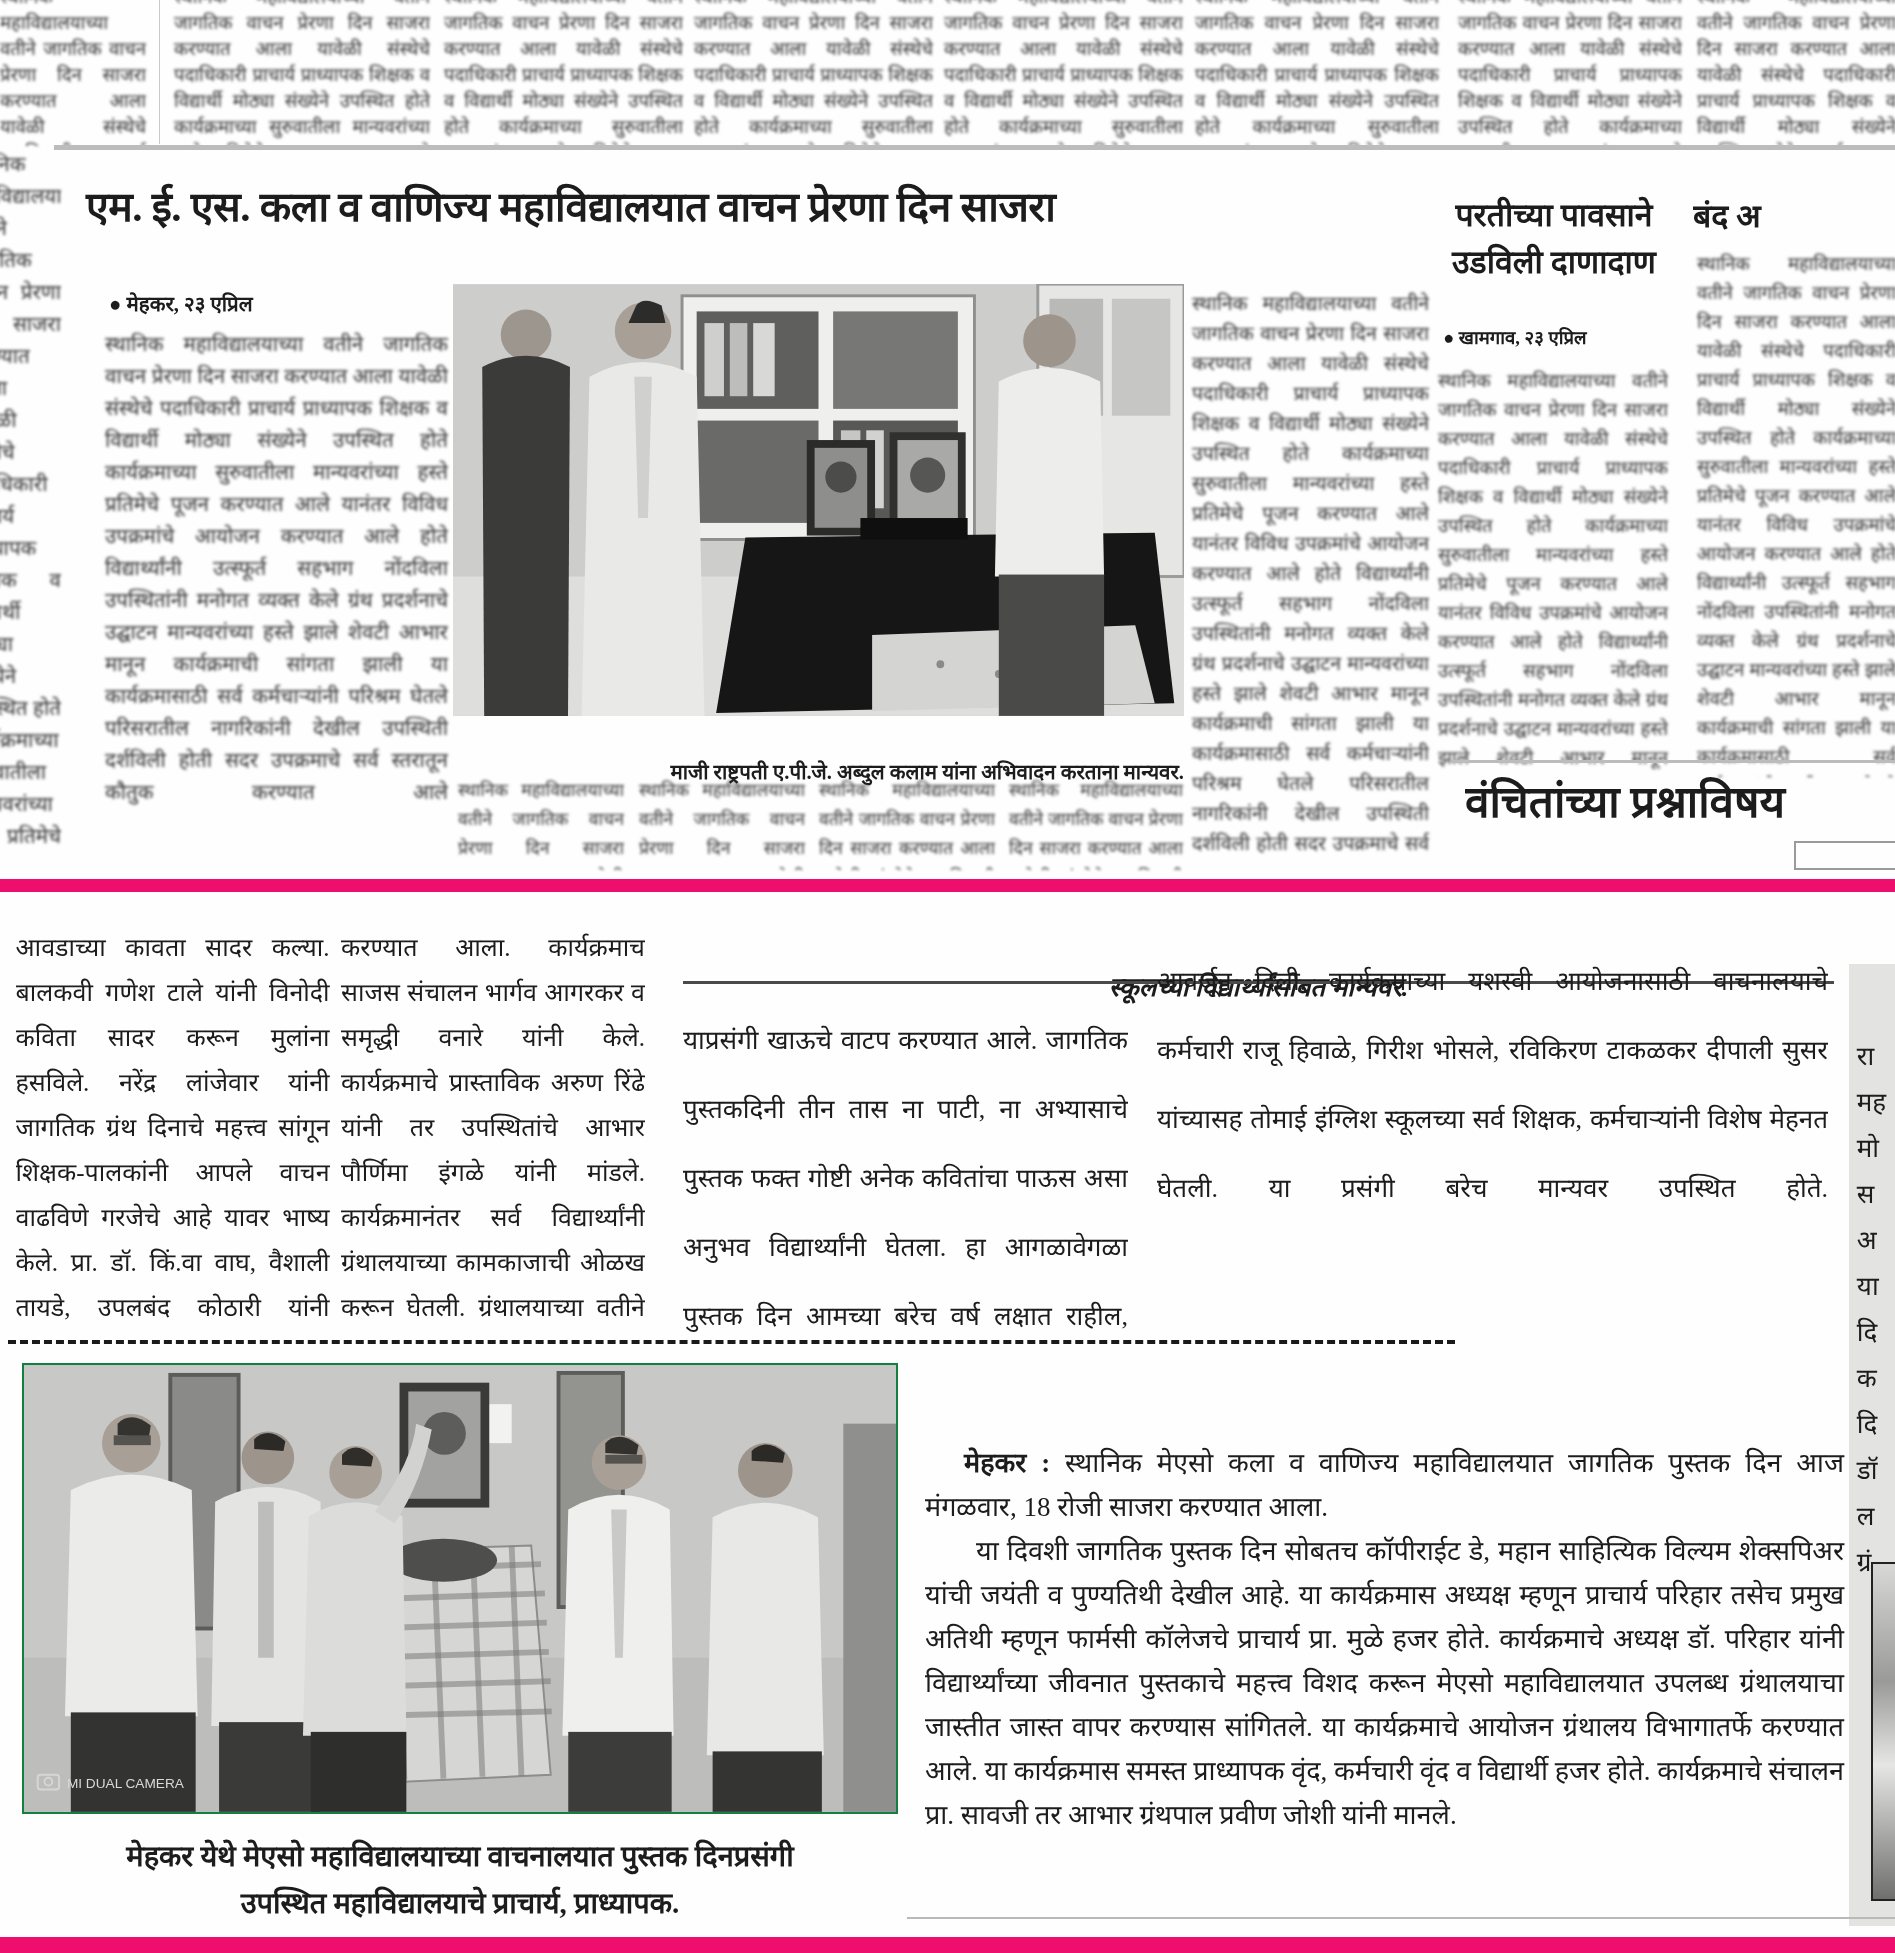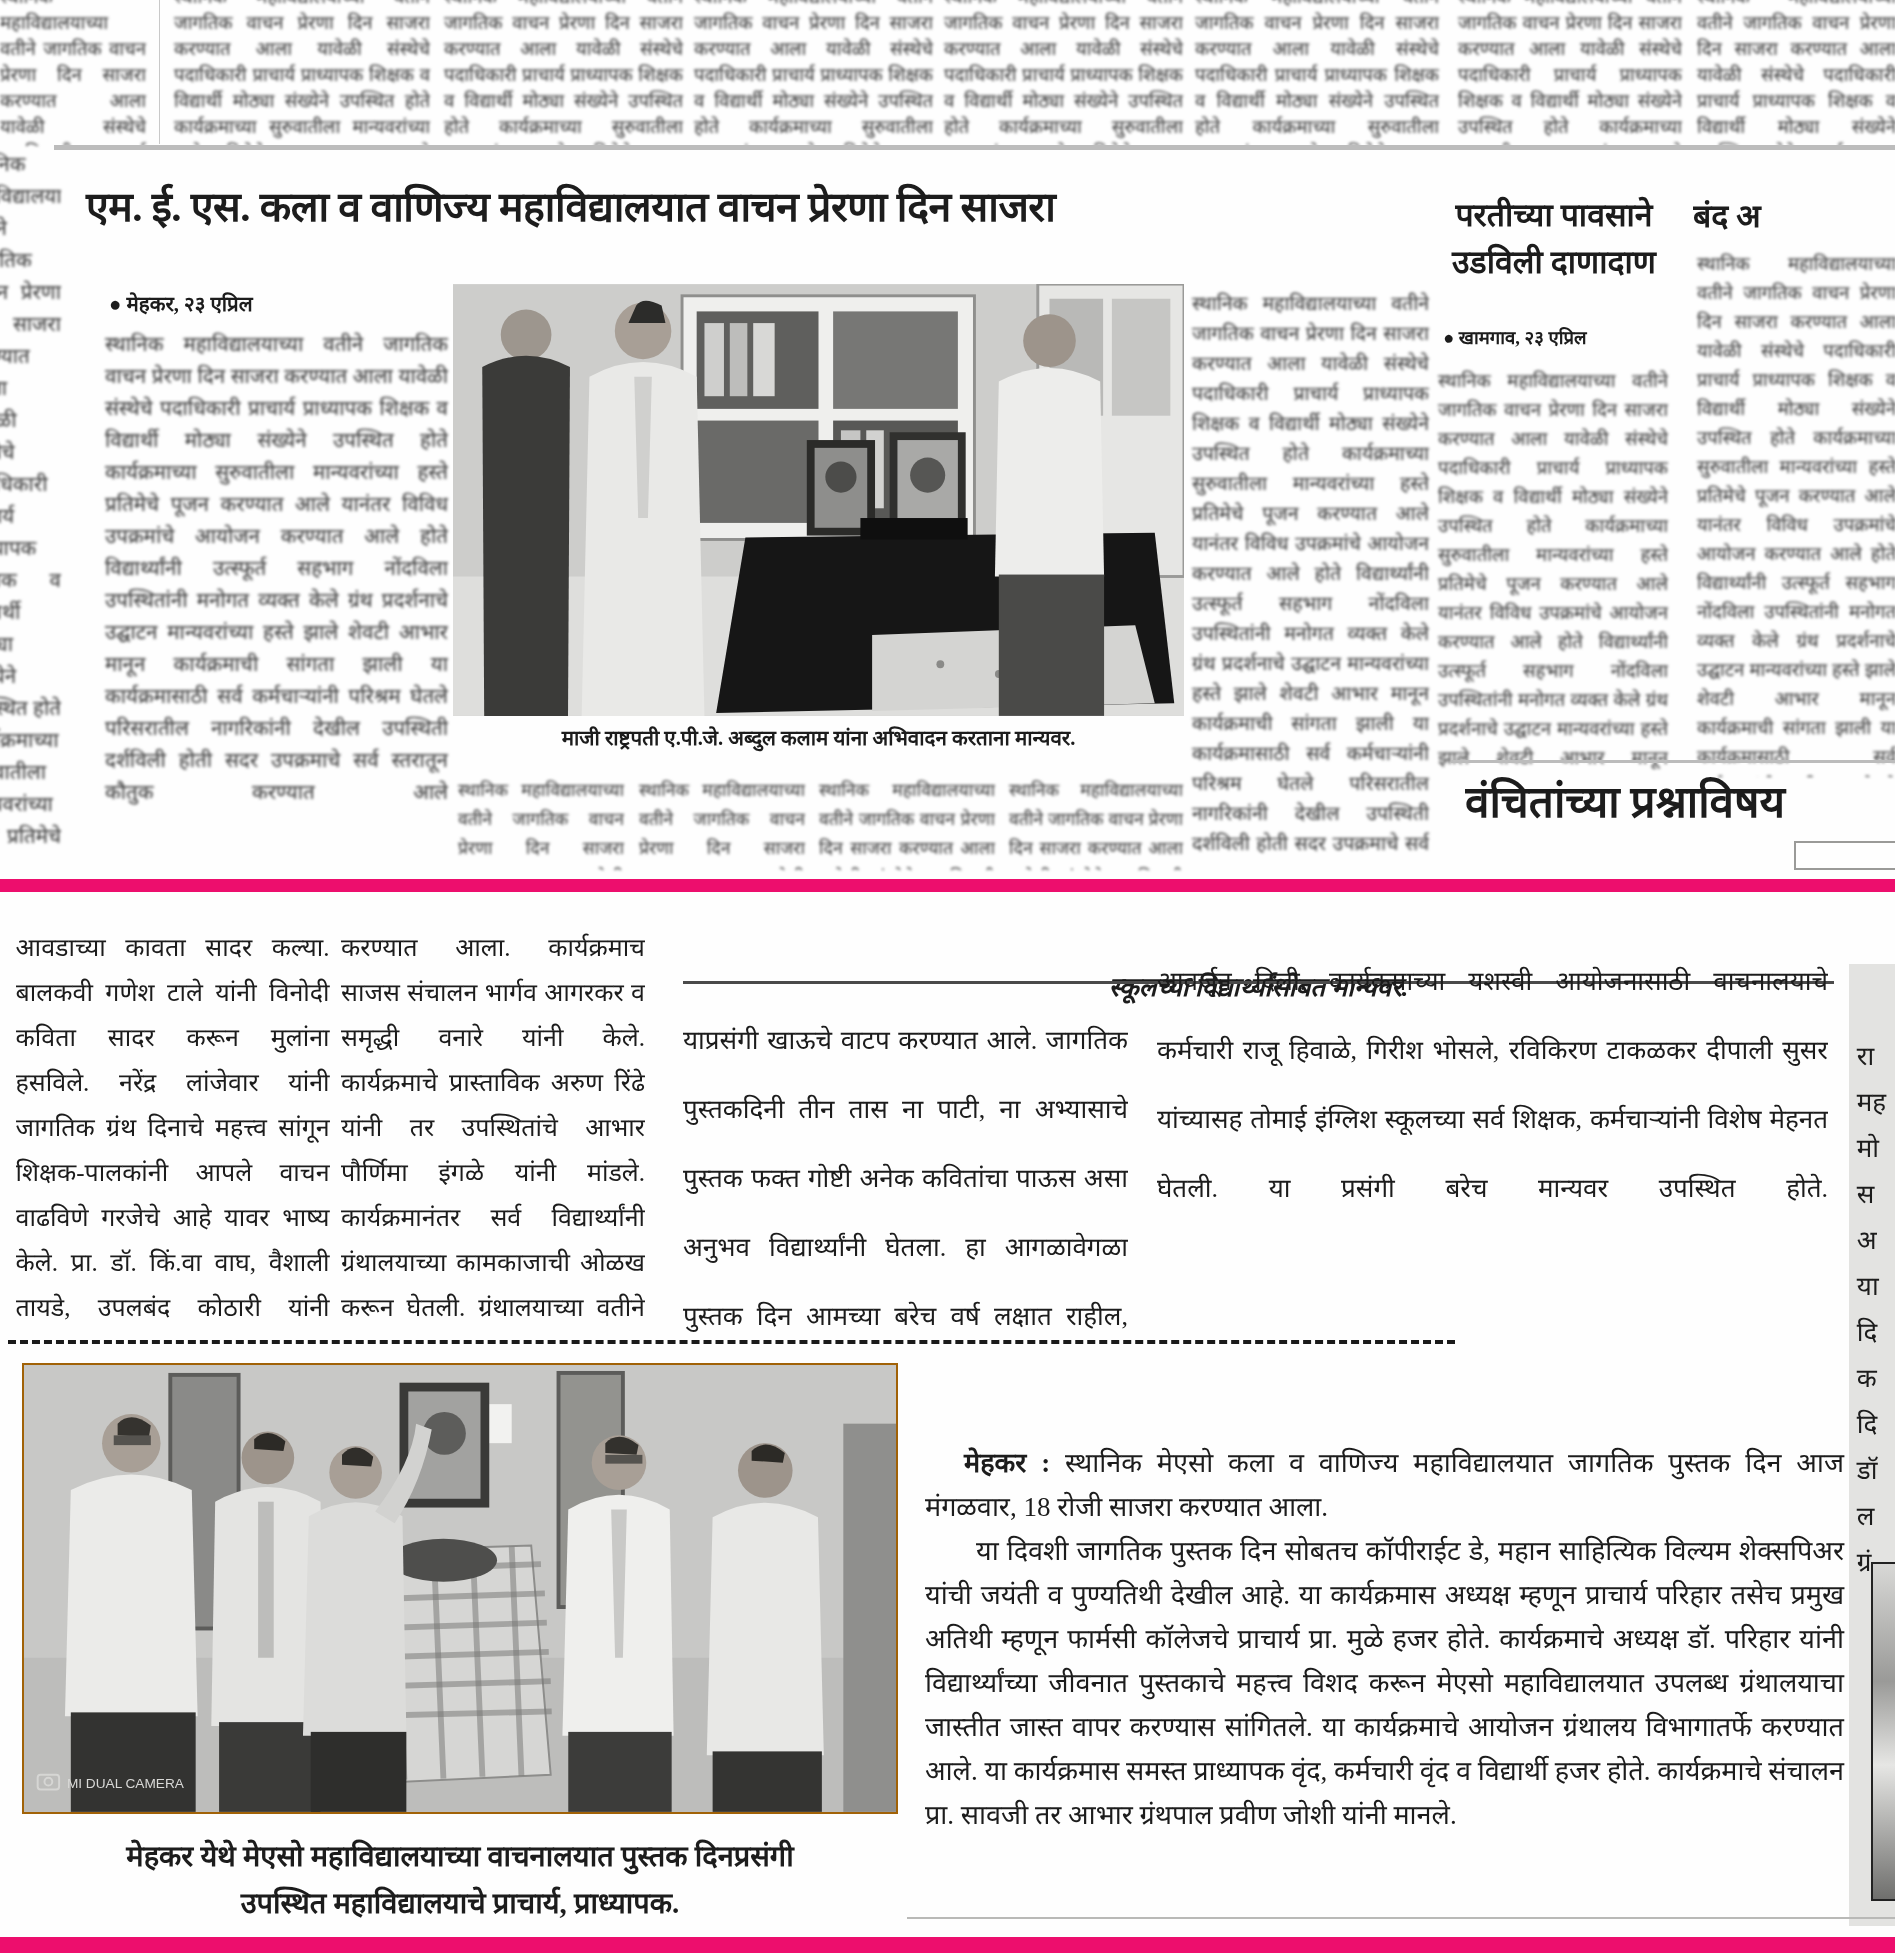--- a/index.html
+++ b/index.html
@@ -26,21 +26,21 @@
   .dashed{border-top:4.9px dashed #1a1a1a;height:0;}
   .bd-headline{font-size:46px;font-weight:700;white-space:nowrap;}
   .bd-body{font-size:27px;line-height:44px;text-align:justify;}
   .bd-body p{margin:0;}
   .bd-dateline{font-weight:700;margin-top:28px;}
   .indent{text-indent:51px;}
   .cap2{font-size:29px;line-height:47px;font-weight:700;text-align:center;}
   .strip-gray{background:#e3e3e1;}
   .strip-char{font-size:26px;line-height:46px;white-space:nowrap;}
   figure{margin:0;}
-  .photo-frame{border:2px solid #a16207;box-sizing:border-box;background:#c9c9c7;}
+  .photo-frame{border:2px solid #15803d;box-sizing:border-box;background:#c9c9c7;}
   .frag{border:2.9px solid #222;background:linear-gradient(180deg,#d8d8d6 0%,#9a9a98 35%,#e6e6e4 60%,#6f6f6d 100%);box-sizing:border-box;}
 </style>
 </head>
 <body>
 
 <div class="page">
 
   <div class="abs clip smalltxt blur17 just" style="left:0;top:-15.6px;width:146px;height:162px;">स्थानिक महाविद्यालयाच्या वतीने जागतिक वाचन प्रेरणा दिन साजरा करण्यात आला यावेळी संस्थेचे पदाधिकारी प्राचार्य प्राध्यापक शिक्षक व विद्यार्थी मोठ्या संख्येने उपस्थित होते कार्यक्रमाच्या सुरुवातीला मान्यवरांच्या हस्ते प्रतिमेचे पूजन करण्यात आले यानंतर विविध उपक्रमांचे आयोजन करण्यात आले होते विद्यार्थ्यांनी उत्स्फूर्त सहभाग नोंदविला उपस्थितांनी मनोगत व्यक्त केले ग्रंथ प्रदर्शनाचे उद्घाटन मान्यवरांच्या हस्ते झाले शेवटी आभार मानून कार्यक्रमाची सांगता झाली या कार्यक्रमासाठी सर्व कर्मचाऱ्यांनी परिश्रम घेतले परिसरातील नागरिकांनी देखील उपस्थिती दर्शविली होती सदर उपक्रमाचे सर्व स्तरातून कौतुक करण्यात आले</div>
   <div class="abs vline" style="left:159px;top:0;height:144px;"></div>
   <div class="abs clip smalltxt blur17 just" style="left:174px;top:-15.6px;width:256px;height:162px;">स्थानिक महाविद्यालयाच्या वतीने जागतिक वाचन प्रेरणा दिन साजरा करण्यात आला यावेळी संस्थेचे पदाधिकारी प्राचार्य प्राध्यापक शिक्षक व विद्यार्थी मोठ्या संख्येने उपस्थित होते कार्यक्रमाच्या सुरुवातीला मान्यवरांच्या हस्ते प्रतिमेचे पूजन करण्यात आले यानंतर विविध उपक्रमांचे आयोजन करण्यात आले होते विद्यार्थ्यांनी उत्स्फूर्त सहभाग नोंदविला उपस्थितांनी मनोगत व्यक्त केले ग्रंथ प्रदर्शनाचे उद्घाटन मान्यवरांच्या हस्ते झाले शेवटी आभार मानून कार्यक्रमाची सांगता झाली या कार्यक्रमासाठी सर्व कर्मचाऱ्यांनी परिश्रम घेतले परिसरातील नागरिकांनी देखील उपस्थिती दर्शविली होती सदर उपक्रमाचे सर्व स्तरातून कौतुक करण्यात आले</div>
@@ -108,21 +108,21 @@
         <path d="M186 95 L204 95 L200 240 L190 240 Z" fill="#d0d0ce"></path>
       </g>
       <g>
         <circle cx="612" cy="58" r="27" fill="#9d948b"></circle>
         <path d="M560 100 Q612 72 664 100 L668 300 L556 300 Z" fill="#ededeb"></path>
         <rect x="560" y="298" width="108" height="145" fill="#4a4a48"></rect>
       </g>
       <rect x="418" y="240" width="110" height="22" fill="#0f0f0f"></rect>
     </svg>
   </figure>
-  <div class="abs caption1" style="left:453px;top:723px;width:731px;">माजी राष्ट्रपती ए.पी.जे. अब्दुल कलाम यांना अभिवादन करताना मान्यवर.</div>
+  <div class="abs caption1" style="left:453px;top:757px;width:731px;text-align:right;">माजी राष्ट्रपती ए.पी.जे. अब्दुल कलाम यांना अभिवादन करताना मान्यवर.</div>
 
   <div class="abs clip blur16 just" style="left:458px;top:776px;width:166px;height:94px;font-size:17.6px;line-height:29px;">स्थानिक महाविद्यालयाच्या वतीने जागतिक वाचन प्रेरणा दिन साजरा करण्यात आला यावेळी संस्थेचे पदाधिकारी प्राचार्य प्राध्यापक शिक्षक व विद्यार्थी मोठ्या संख्येने उपस्थित होते कार्यक्रमाच्या सुरुवातीला मान्यवरांच्या हस्ते प्रतिमेचे पूजन करण्यात आले यानंतर विविध उपक्रमांचे आयोजन करण्यात आले होते विद्यार्थ्यांनी उत्स्फूर्त सहभाग नोंदविला उपस्थितांनी मनोगत व्यक्त केले ग्रंथ प्रदर्शनाचे उद्घाटन मान्यवरांच्या हस्ते झाले शेवटी आभार मानून कार्यक्रमाची सांगता झाली या कार्यक्रमासाठी सर्व कर्मचाऱ्यांनी परिश्रम घेतले परिसरातील नागरिकांनी देखील उपस्थिती दर्शविली होती सदर उपक्रमाचे सर्व स्तरातून कौतुक करण्यात आले</div>
   <div class="abs clip blur16 just" style="left:639px;top:776px;width:166px;height:94px;font-size:17.6px;line-height:29px;">स्थानिक महाविद्यालयाच्या वतीने जागतिक वाचन प्रेरणा दिन साजरा करण्यात आला यावेळी संस्थेचे पदाधिकारी प्राचार्य प्राध्यापक शिक्षक व विद्यार्थी मोठ्या संख्येने उपस्थित होते कार्यक्रमाच्या सुरुवातीला मान्यवरांच्या हस्ते प्रतिमेचे पूजन करण्यात आले यानंतर विविध उपक्रमांचे आयोजन करण्यात आले होते विद्यार्थ्यांनी उत्स्फूर्त सहभाग नोंदविला उपस्थितांनी मनोगत व्यक्त केले ग्रंथ प्रदर्शनाचे उद्घाटन मान्यवरांच्या हस्ते झाले शेवटी आभार मानून कार्यक्रमाची सांगता झाली या कार्यक्रमासाठी सर्व कर्मचाऱ्यांनी परिश्रम घेतले परिसरातील नागरिकांनी देखील उपस्थिती दर्शविली होती सदर उपक्रमाचे सर्व स्तरातून कौतुक करण्यात आले</div>
   <div class="abs clip blur16 just" style="left:819px;top:776px;width:176px;height:94px;font-size:17.6px;line-height:29px;">स्थानिक महाविद्यालयाच्या वतीने जागतिक वाचन प्रेरणा दिन साजरा करण्यात आला यावेळी संस्थेचे पदाधिकारी प्राचार्य प्राध्यापक शिक्षक व विद्यार्थी मोठ्या संख्येने उपस्थित होते कार्यक्रमाच्या सुरुवातीला मान्यवरांच्या हस्ते प्रतिमेचे पूजन करण्यात आले यानंतर विविध उपक्रमांचे आयोजन करण्यात आले होते विद्यार्थ्यांनी उत्स्फूर्त सहभाग नोंदविला उपस्थितांनी मनोगत व्यक्त केले ग्रंथ प्रदर्शनाचे उद्घाटन मान्यवरांच्या हस्ते झाले शेवटी आभार मानून कार्यक्रमाची सांगता झाली या कार्यक्रमासाठी सर्व कर्मचाऱ्यांनी परिश्रम घेतले परिसरातील नागरिकांनी देखील उपस्थिती दर्शविली होती सदर उपक्रमाचे सर्व स्तरातून कौतुक करण्यात आले</div>
   <div class="abs clip blur16 just" style="left:1009px;top:776px;width:174px;height:94px;font-size:17.6px;line-height:29px;">स्थानिक महाविद्यालयाच्या वतीने जागतिक वाचन प्रेरणा दिन साजरा करण्यात आला यावेळी संस्थेचे पदाधिकारी प्राचार्य प्राध्यापक शिक्षक व विद्यार्थी मोठ्या संख्येने उपस्थित होते कार्यक्रमाच्या सुरुवातीला मान्यवरांच्या हस्ते प्रतिमेचे पूजन करण्यात आले यानंतर विविध उपक्रमांचे आयोजन करण्यात आले होते विद्यार्थ्यांनी उत्स्फूर्त सहभाग नोंदविला उपस्थितांनी मनोगत व्यक्त केले ग्रंथ प्रदर्शनाचे उद्घाटन मान्यवरांच्या हस्ते झाले शेवटी आभार मानून कार्यक्रमाची सांगता झाली या कार्यक्रमासाठी सर्व कर्मचाऱ्यांनी परिश्रम घेतले परिसरातील नागरिकांनी देखील उपस्थिती दर्शविली होती सदर उपक्रमाचे सर्व स्तरातून कौतुक करण्यात आले</div>
 
   <div class="abs clip blur17 just" style="left:1192px;top:289px;width:237px;height:571px;font-size:19.5px;line-height:30px;">स्थानिक महाविद्यालयाच्या वतीने जागतिक वाचन प्रेरणा दिन साजरा करण्यात आला यावेळी संस्थेचे पदाधिकारी प्राचार्य प्राध्यापक शिक्षक व विद्यार्थी मोठ्या संख्येने उपस्थित होते कार्यक्रमाच्या सुरुवातीला मान्यवरांच्या हस्ते प्रतिमेचे पूजन करण्यात आले यानंतर विविध उपक्रमांचे आयोजन करण्यात आले होते विद्यार्थ्यांनी उत्स्फूर्त सहभाग नोंदविला उपस्थितांनी मनोगत व्यक्त केले ग्रंथ प्रदर्शनाचे उद्घाटन मान्यवरांच्या हस्ते झाले शेवटी आभार मानून कार्यक्रमाची सांगता झाली या कार्यक्रमासाठी सर्व कर्मचाऱ्यांनी परिश्रम घेतले परिसरातील नागरिकांनी देखील उपस्थिती दर्शविली होती सदर उपक्रमाचे सर्व स्तरातून कौतुक करण्यात आले</div>
 
   <div class="abs rain-h" style="left:1436px;top:193px;width:236px;">परतीच्या पावसाने</div>
   <div class="abs rain-h" style="left:1436px;top:240px;width:236px;">उडविली दाणादाण</div>

